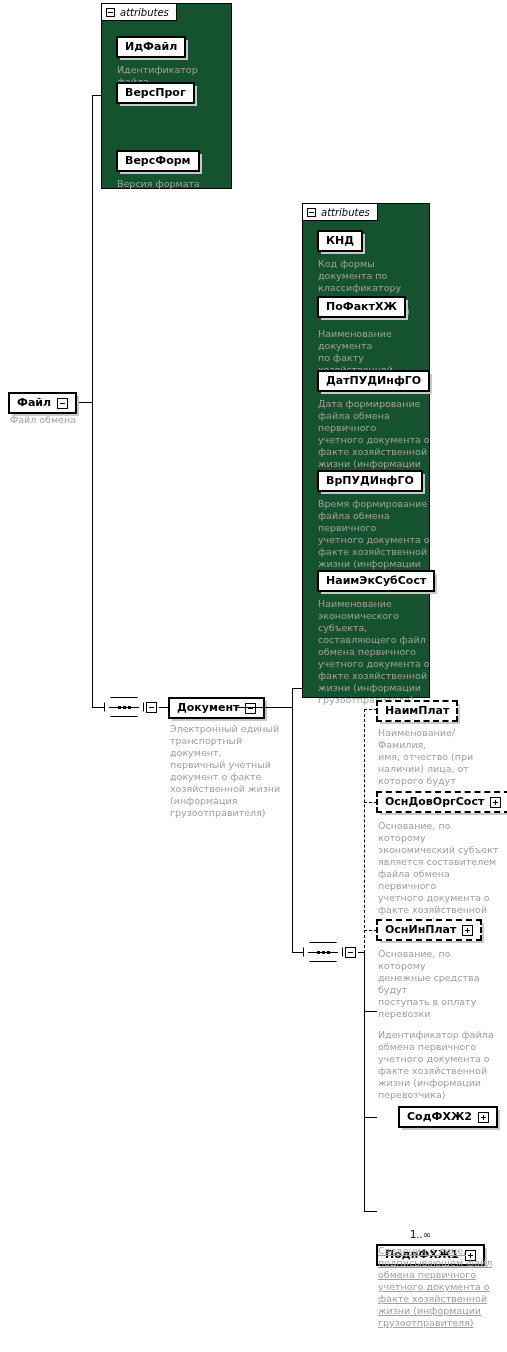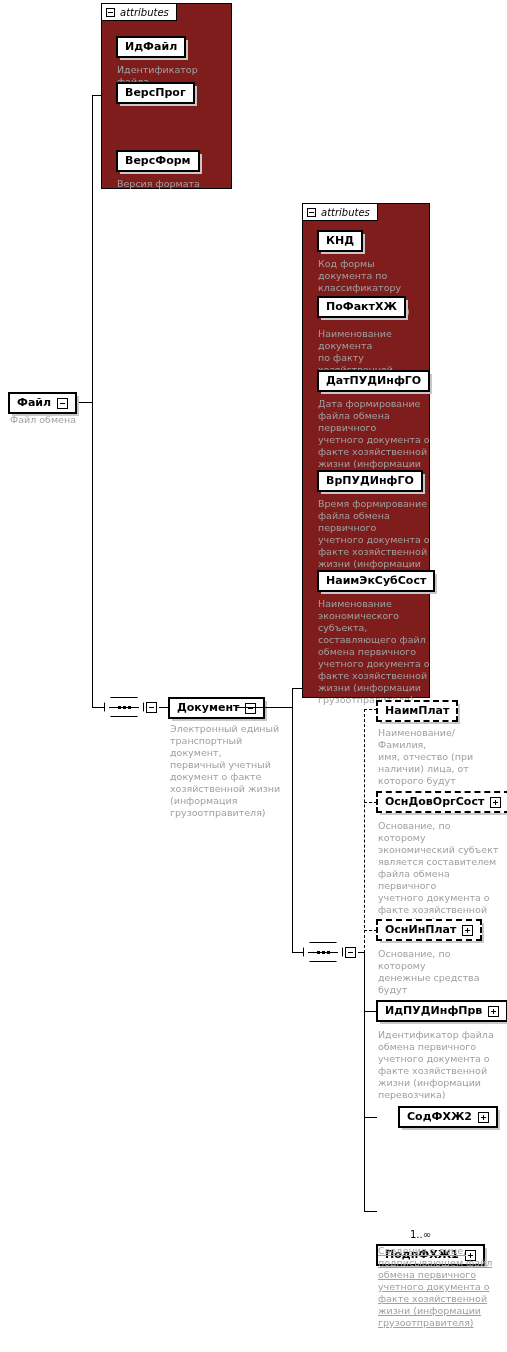--- a/index.html
+++ b/index.html
@@ -27,21 +27,21 @@
   .ln.dash-h {
     background: none;
     border-top: 1px dashed #000;
     height: 0;
   }
 
   
   .attrbox {
     position: absolute;
     border: 1px solid #000;
-    background: #7f1d1d;
+    background: #14532d;
   }
   .attrbox .tab {
     position: absolute;
     top: -1px; left: -1px;
     height: 18px;
     padding: 0 7px 0 4px;
     border: 1px solid #000;
     background: #fff;
     display: flex;
     align-items: center;
@@ -385,26 +385,20 @@
     <div class="box opt">
       <span>ОснИнПлат</span>
       <span class="toggle plus"></span>
     </div>
   </div>
   <div class="doc" style="left:378px; top:948px; width:122px;">Основание, по которому
 денежные средства будут
 поступать в оплату
 перевозки</div>
 
-  <div class="node" style="left:376px; top:1000px;">
-    <div class="box">
-      <span>ИдПУДИнфПрв</span>
-      <span class="toggle plus"></span>
-    </div>
-  </div>
   <div class="doc" style="left:378px; top:1029px; width:122px;">Идентификатор файла
 обмена первичного
 учетного документа о
 факте хозяйственной
 жизни (информации
 перевозчика)</div>
 
   <div class="node" style="left:376px; top:1106px;margin-left:22px;">
     <div class="box">
       <span>СодФХЖ2</span>

